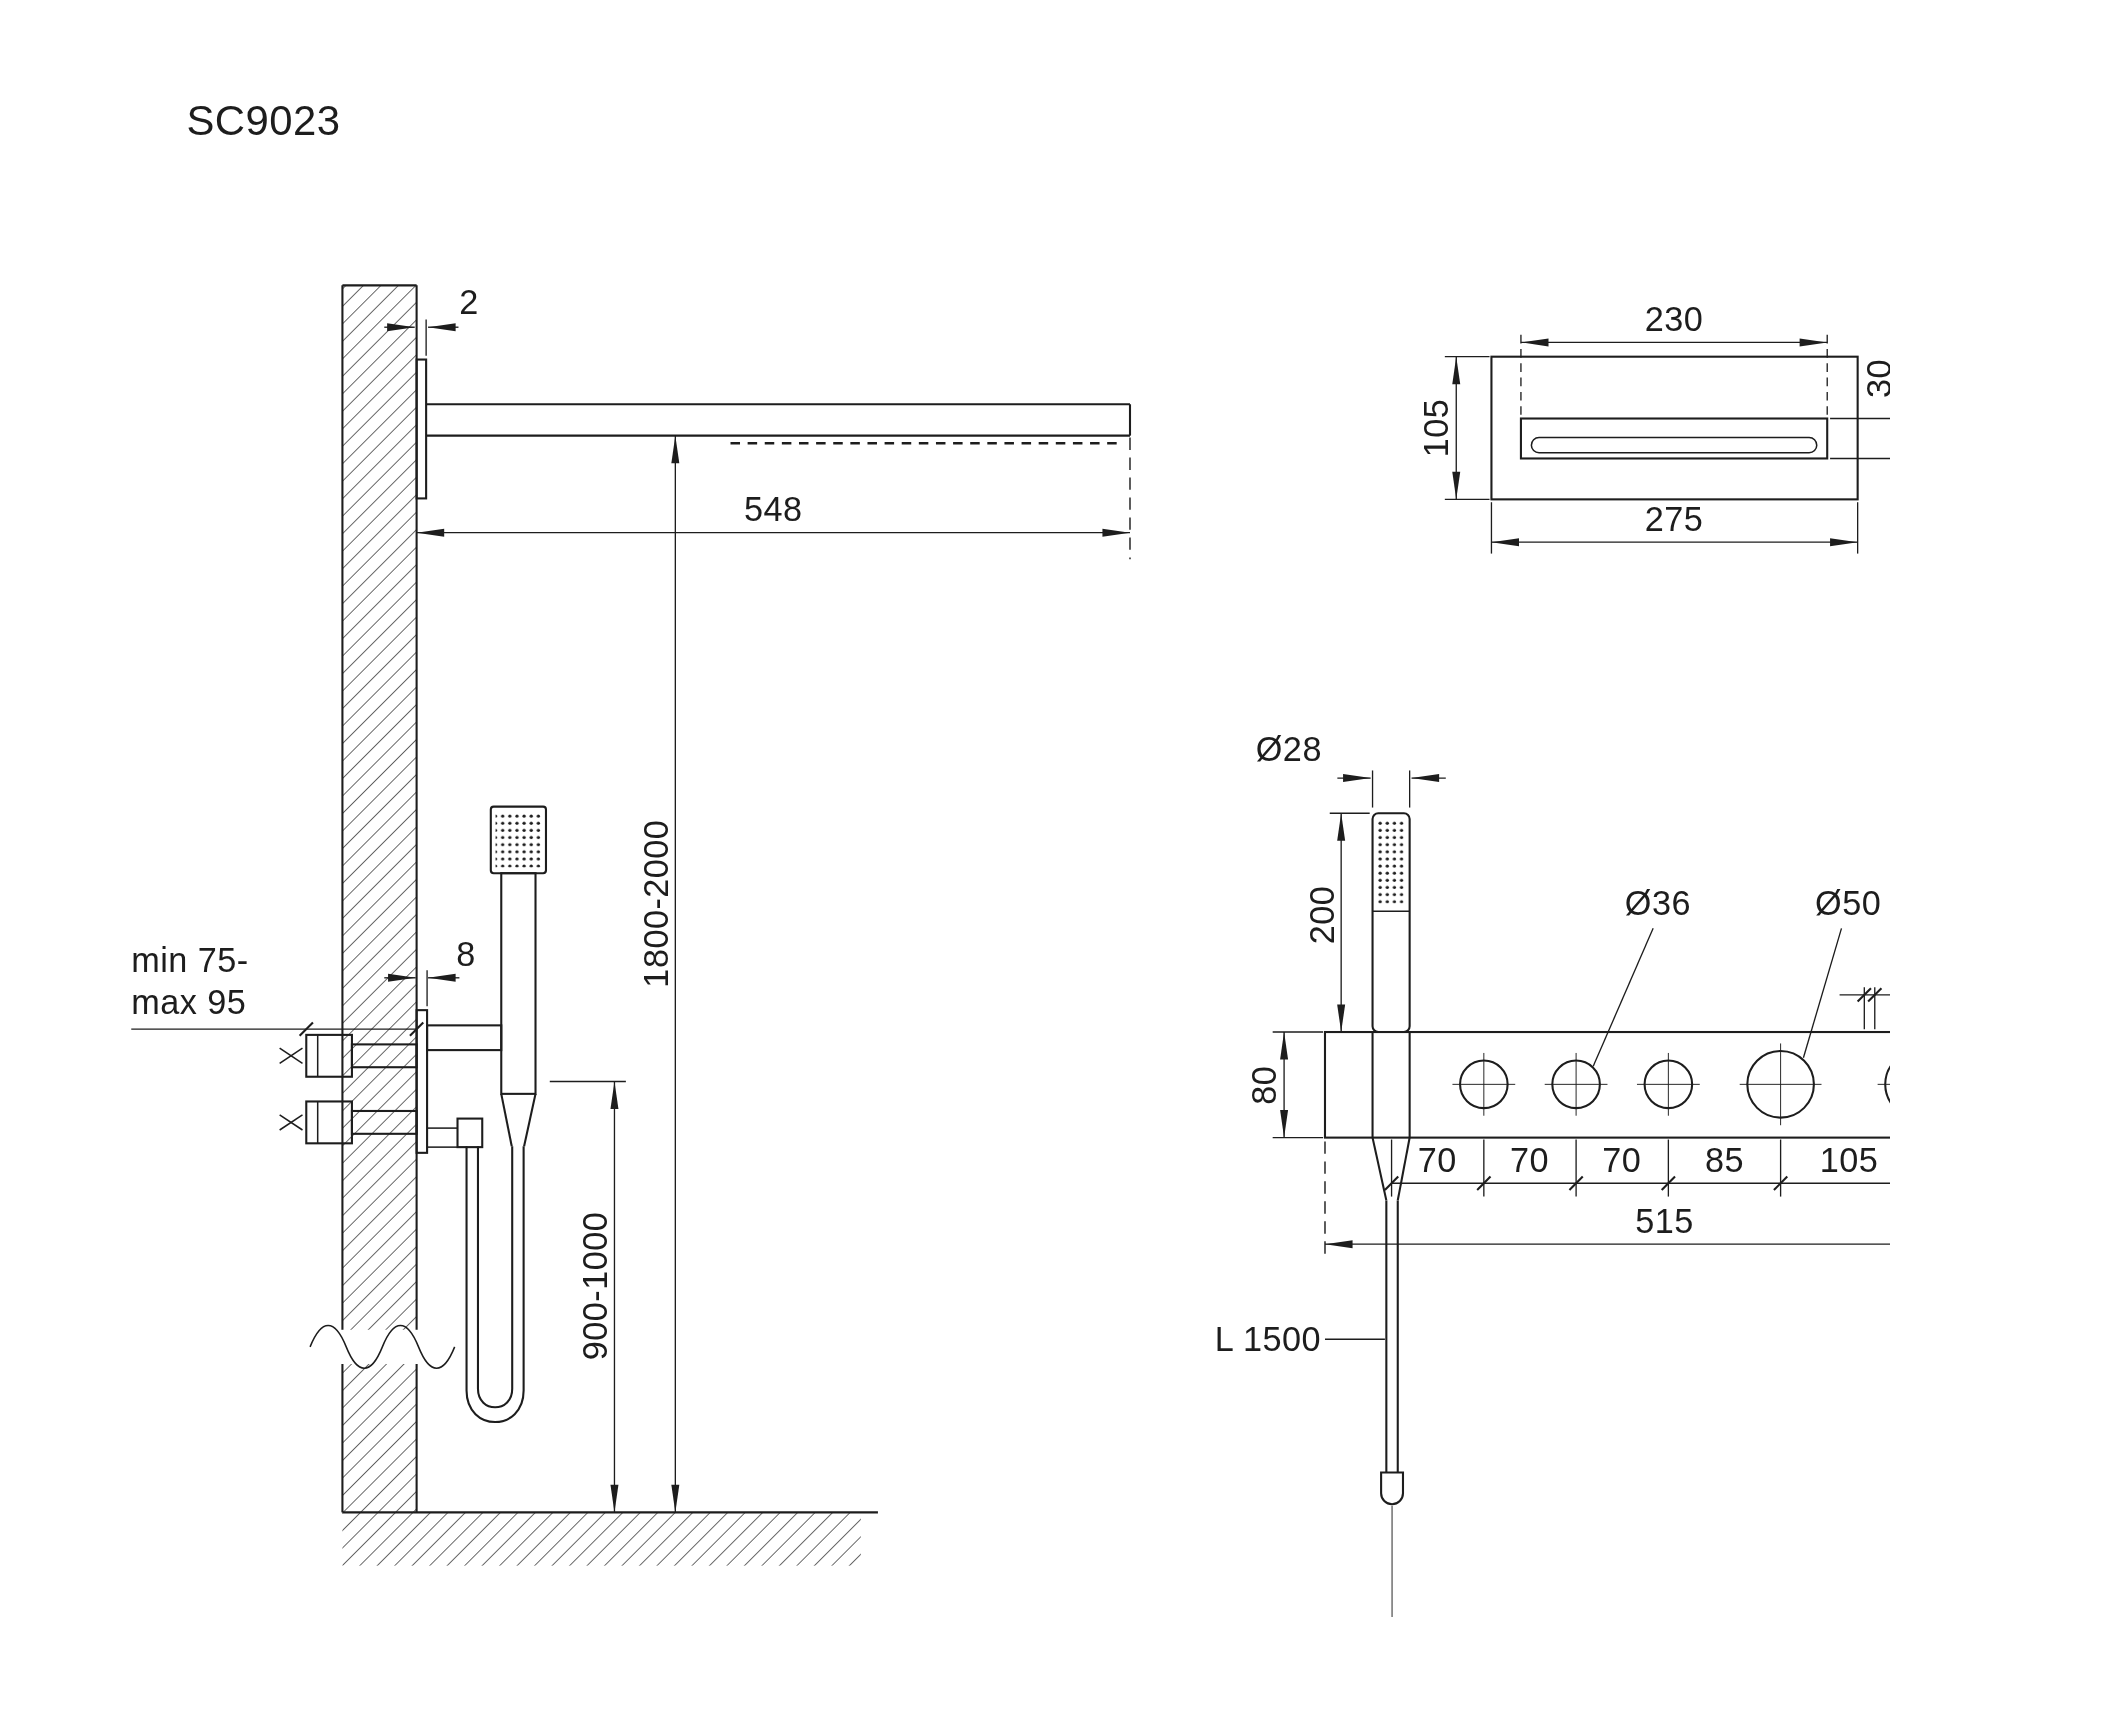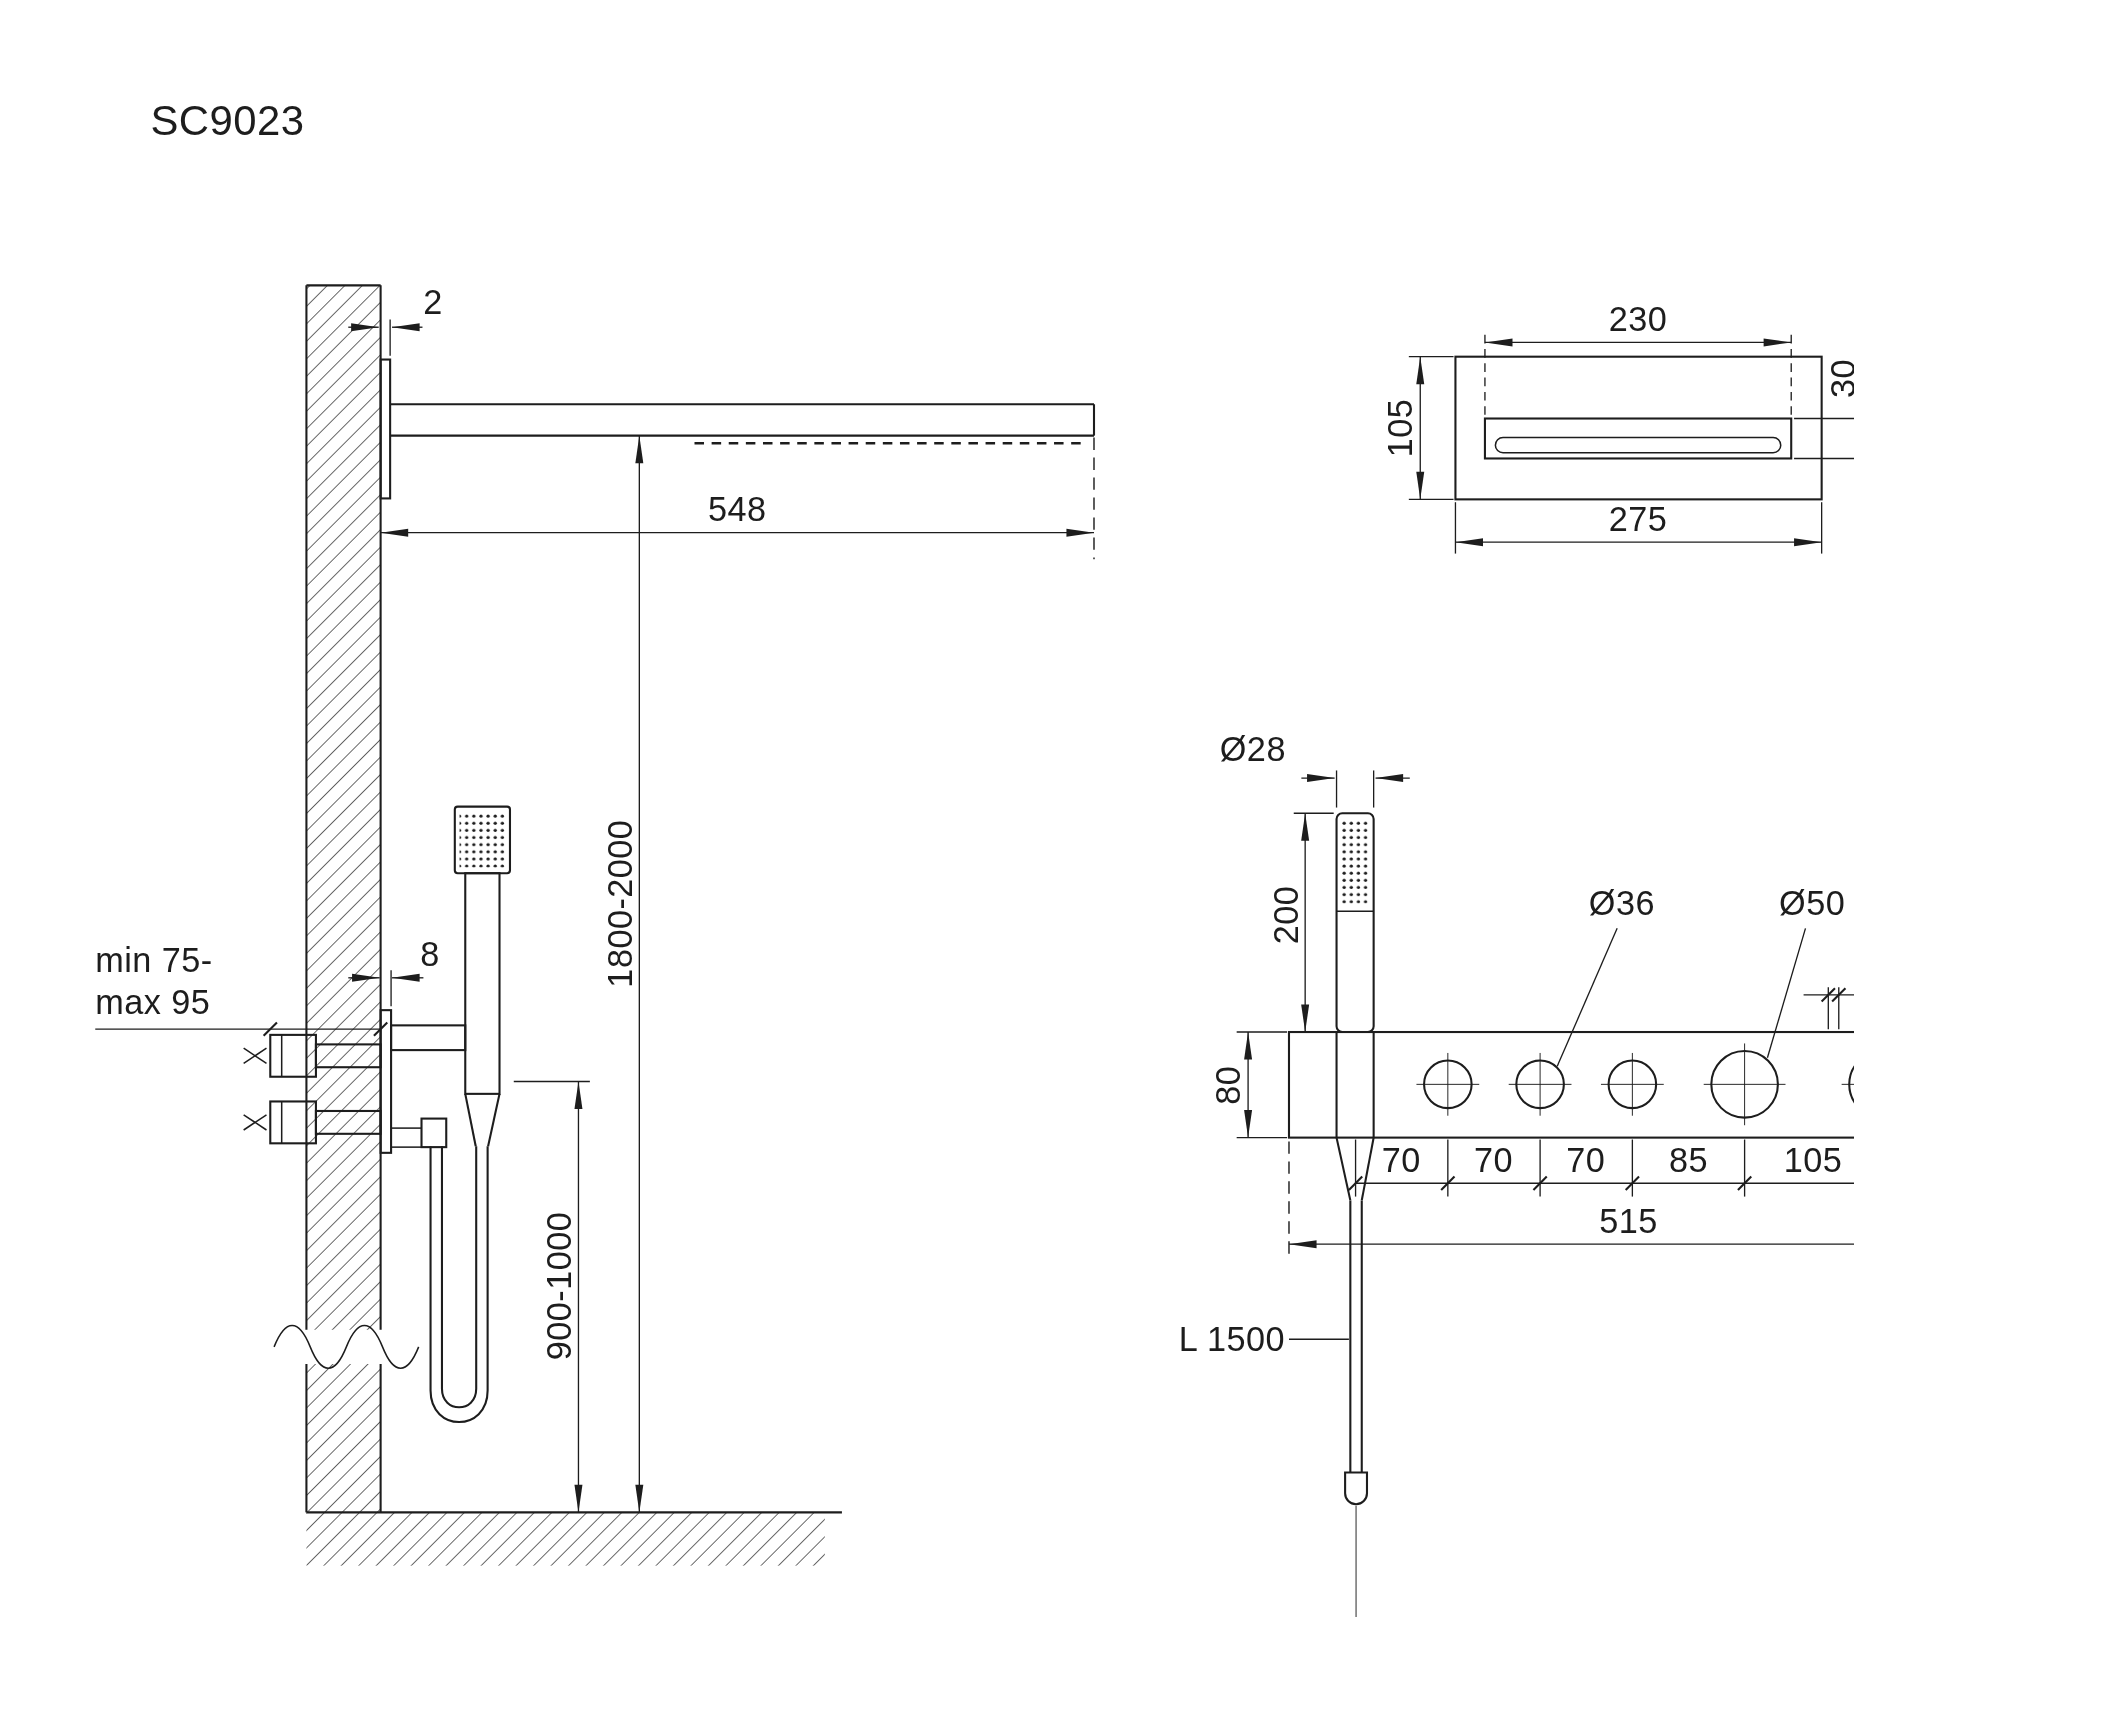--- a/index.html
+++ b/index.html
@@ -1,16 +1,16 @@
 <!DOCTYPE html>
 <html style="font-size:15px"><head>
 <meta charset="utf-8">
 <style>
   html,body{margin:0;padding:0;background:#ffffff;}
-  .stage{position:relative;width:1854px;height:1734px;background:#ffffff;overflow:hidden;}
+  .stage{position:relative;width:1854px;height:1734px;background:#ffffff;overflow:hidden;margin-left:36px;}
   svg{display:block;}
   svg text{font-family:"Liberation Sans", sans-serif;font-size:36px;fill:#1d1d1d;letter-spacing:.5px;}
   svg text.t-title{font-size:44px;}
   .obj{stroke:#1d1d1d;stroke-width:2.2;fill:none;stroke-linecap:butt;}
   .obj-thin{stroke:#1d1d1d;stroke-width:1.6;fill:none;}
   .dim{stroke:#1d1d1d;stroke-width:1.4;fill:none;}
   .tick{stroke:#1d1d1d;stroke-width:2.2;fill:none;}
   .dash{stroke:#1d1d1d;stroke-width:1.5;fill:none;stroke-dasharray:13 8;}
   .dash-s{stroke:#1d1d1d;stroke-width:1.4;fill:none;stroke-dasharray:9 6;}
   .noz{stroke:#1d1d1d;stroke-width:2.6;fill:none;stroke-dasharray:10 8;}

